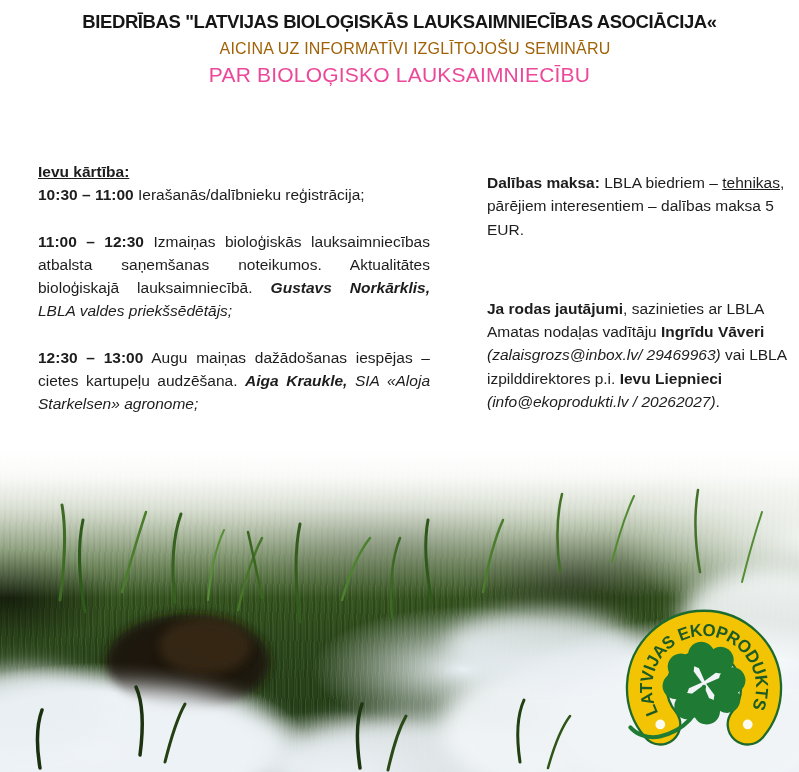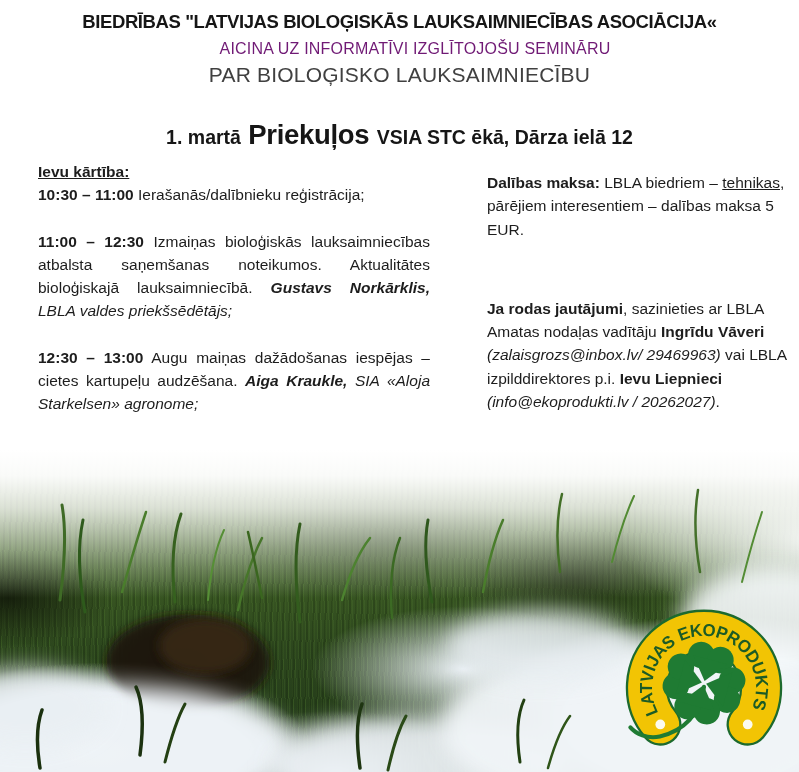--- a/index.html
+++ b/index.html
@@ -4,22 +4,22 @@
 <style>
   html,body { margin:0; padding:0; background:#ffffff; }
   .flyer {
     position:relative; width:799px; height:772px; overflow:hidden;
     background:#ffffff; color:#1c1c1c;
     font-family:"Liberation Sans", sans-serif;
   }
   
   .header { position:absolute; top:11px; left:0; right:0; text-align:center; z-index:3; }
   .h1 { font-size:18.5px; font-weight:bold; letter-spacing:-0.4px; color:#161616; white-space:nowrap; }
-  .h2 { font-size:16px;  margin-top:7px; letter-spacing:0.2px; color:#701a75;margin-left:31px; }
-  .h3 { font-size:21px;  margin-top:5px; letter-spacing:0.2px; color:#404040; }
+  .h2 { font-size:16px;  margin-top:7px; letter-spacing:0.2px; color:#a16207;margin-left:31px; }
+  .h3 { font-size:21px;  margin-top:5px; letter-spacing:0.2px; color:#ec4899; }
   
   .dateline { position:absolute; top:119px; left:0; right:0; text-align:center; font-weight:bold; color:#161616; z-index:3; white-space:nowrap; }
   .d1, .d3 { font-size:19.5px; }
   .d2 { font-size:27.5px; letter-spacing:-0.3px; }
   
   .col { position:absolute; font-size:15.5px; line-height:1.5; color:#1d1d1d; z-index:3; }
   .col-left  { left:38px;  top:160px; width:392px; }
   .col-right { left:487px; top:171px; width:308px; }
   .agenda-title { font-weight:bold; text-decoration:underline; }
   p.item { margin:0; }
@@ -57,23 +57,20 @@
 <body>
 
 <div class="flyer">
 
   <div class="header">
     <div class="h1">BIEDRĪBAS "LATVIJAS BIOLOĢISKĀS LAUKSAIMNIECĪBAS ASOCIĀCIJA«</div>
     <div class="h2">AICINA UZ INFORMATĪVI IZGLĪTOJOŠU SEMINĀRU</div>
     <div class="h3">PAR BIOLOĢISKO LAUKSAIMNIECĪBU</div>
   </div>
 
-  <div class="dateline">
-    <span class="d1">1. martā</span><span class="d2"> Priekuļos </span><span class="d3">VSIA STC ēkā, Dārza ielā 12</span>
-  </div>
 
   <div class="col col-left">
     <div class="agenda-title">Ievu kārtība:</div>
     <p class="item gap-after"><span class="b">10:30 – 11:00</span><span> Ierašanās/dalībnieku reģistrācija;</span></p>
     <p class="item gap-after just"><span class="b">11:00 – 12:30</span><span> Izmaiņas bioloģiskās lauksaimniecības atbalsta saņemšanas noteikumos. Aktualitātes bioloģiskajā lauksaimniecībā. </span><span class="bi">Gustavs Norkārklis,</span><span class="i"> LBLA valdes priekšsēdētājs;</span></p>
     <p class="item gap-after just"><span class="b">12:30 – 13:00</span><span> Augu maiņas dažādošanas iespējas – cietes kartupeļu audzēšana. </span><span class="bi">Aiga Kraukle,</span><span class="i"> SIA «Aloja Starkelsen» agronome;</span></p>
   </div>
 
   <div class="col col-right">
     <p class="item fee"><span class="b">Dalības maksa:</span><span> LBLA biedriem – </span><span class="ul">tehnikas</span><span>, pārējiem interesentiem – dalības maksa 5 EUR.</span></p>

